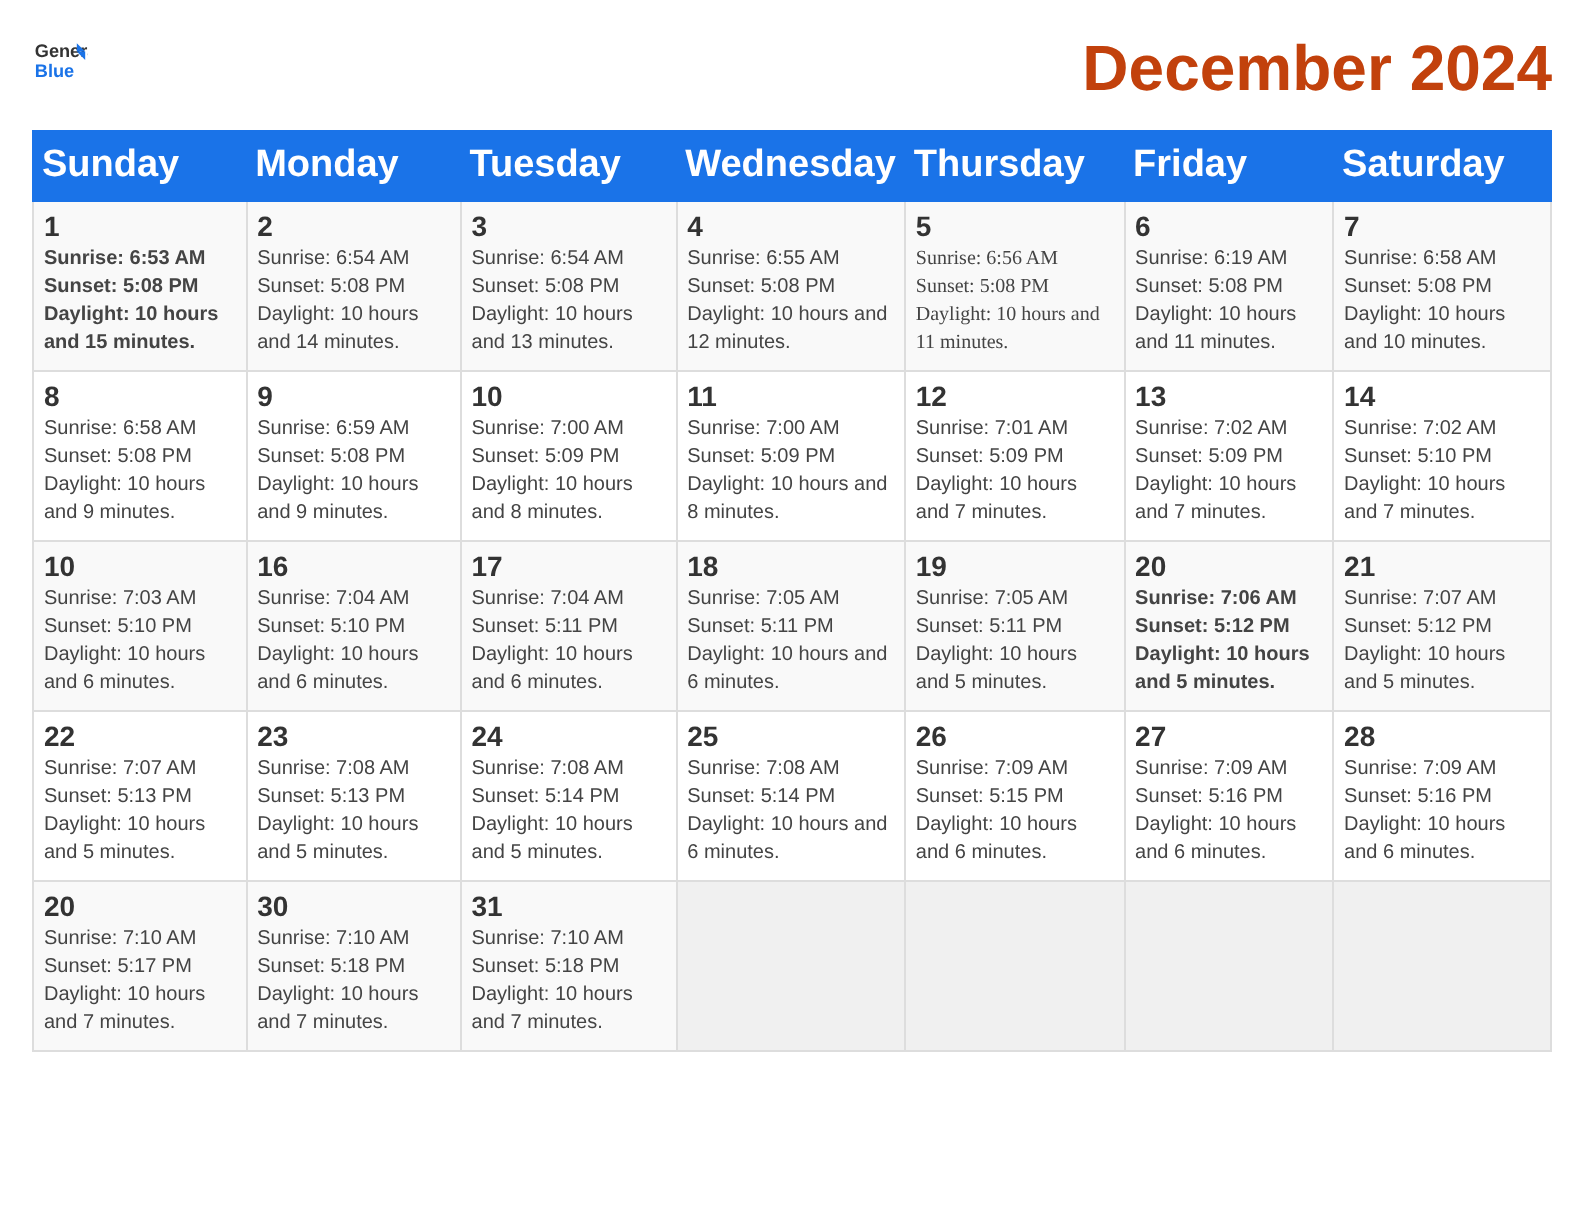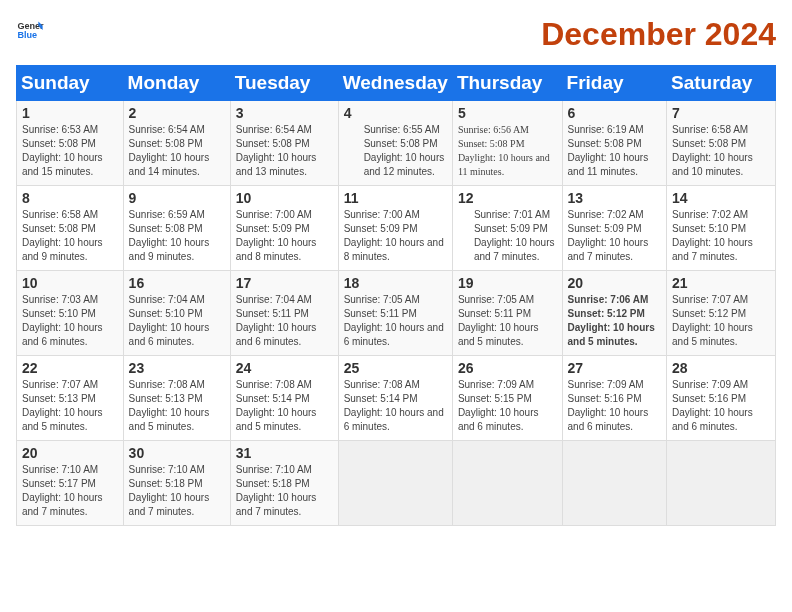--- a/index.html
+++ b/index.html
@@ -116,39 +116,39 @@
         <th>Thursday</th>
         <th>Friday</th>
         <th>Saturday</th>
       </tr>
   </thead>
   <tbody id="calendar-body">
 
   <tr>
         <td>
           <span class="day-number">1</span>
-          <div class="day-info" style="white-space: pre-line;">Sunrise: 6:53 AM
+          <div class="day-info" style="white-space: pre-line; font-weight: bold;">Sunrise: 6:53 AM
 Sunset: 5:08 PM
 Daylight: 10 hours and 15 minutes.</div>
         </td>
         <td>
           <span class="day-number">2</span>
           <div class="day-info" style="white-space: pre-line;">Sunrise: 6:54 AM
 Sunset: 5:08 PM
 Daylight: 10 hours and 14 minutes.</div>
         </td>
         <td>
           <span class="day-number">3</span>
           <div class="day-info" style="white-space: pre-line;">Sunrise: 6:54 AM
 Sunset: 5:08 PM
 Daylight: 10 hours and 13 minutes.</div>
         </td>
         <td>
           <span class="day-number">4</span>
-          <div class="day-info" style="white-space: pre-line; margin-left: 20px;">Sunrise: 6:55 AM
+          <div class="day-info" style="white-space: pre-line;">Sunrise: 6:55 AM
 Sunset: 5:08 PM
 Daylight: 10 hours and 12 minutes.</div>
         </td>
         <td>
           <span class="day-number">5</span>
           <div class="day-info" style="white-space: pre-line; font-family: Liberation Serif, serif;">Sunrise: 6:56 AM
 Sunset: 5:08 PM
 Daylight: 10 hours and 11 minutes.</div>
         </td>
         <td>
@@ -184,21 +184,21 @@
 Daylight: 10 hours and 8 minutes.</div>
         </td>
         <td>
           <span class="day-number">11</span>
           <div class="day-info" style="white-space: pre-line;">Sunrise: 7:00 AM
 Sunset: 5:09 PM
 Daylight: 10 hours and 8 minutes.</div>
         </td>
         <td>
           <span class="day-number">12</span>
-          <div class="day-info" style="white-space: pre-line; margin-left: 16px;">Sunrise: 7:01 AM
+          <div class="day-info" style="white-space: pre-line;">Sunrise: 7:01 AM
 Sunset: 5:09 PM
 Daylight: 10 hours and 7 minutes.</div>
         </td>
         <td>
           <span class="day-number">13</span>
           <div class="day-info" style="white-space: pre-line;">Sunrise: 7:02 AM
 Sunset: 5:09 PM
 Daylight: 10 hours and 7 minutes.</div>
         </td>
         <td>

